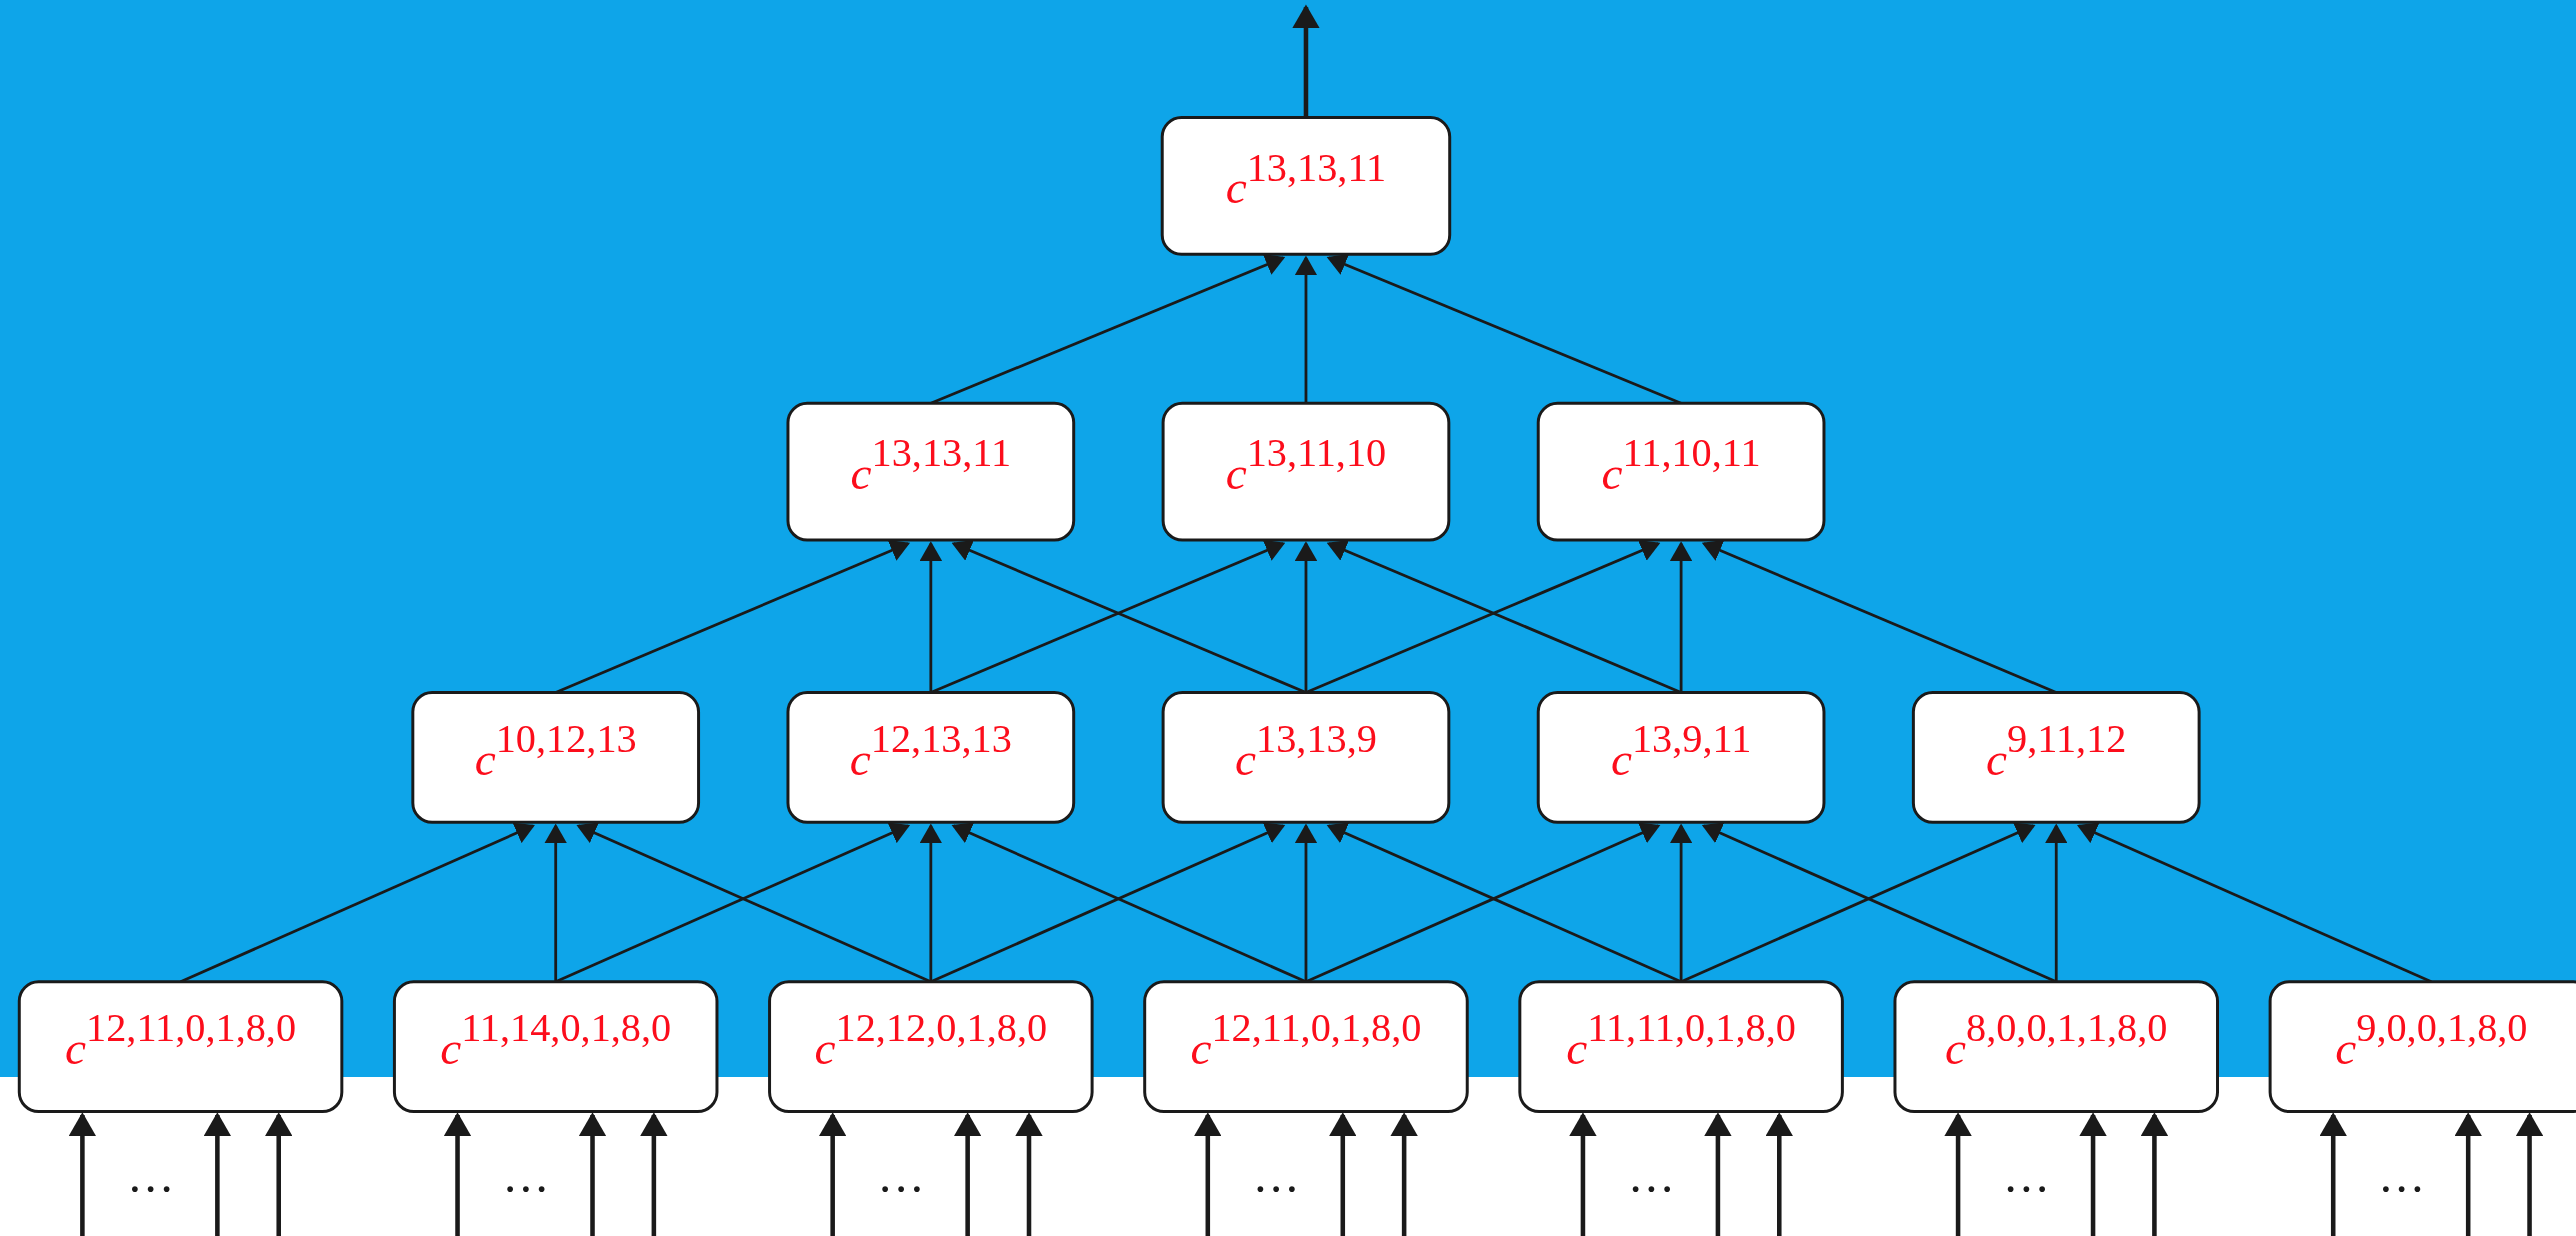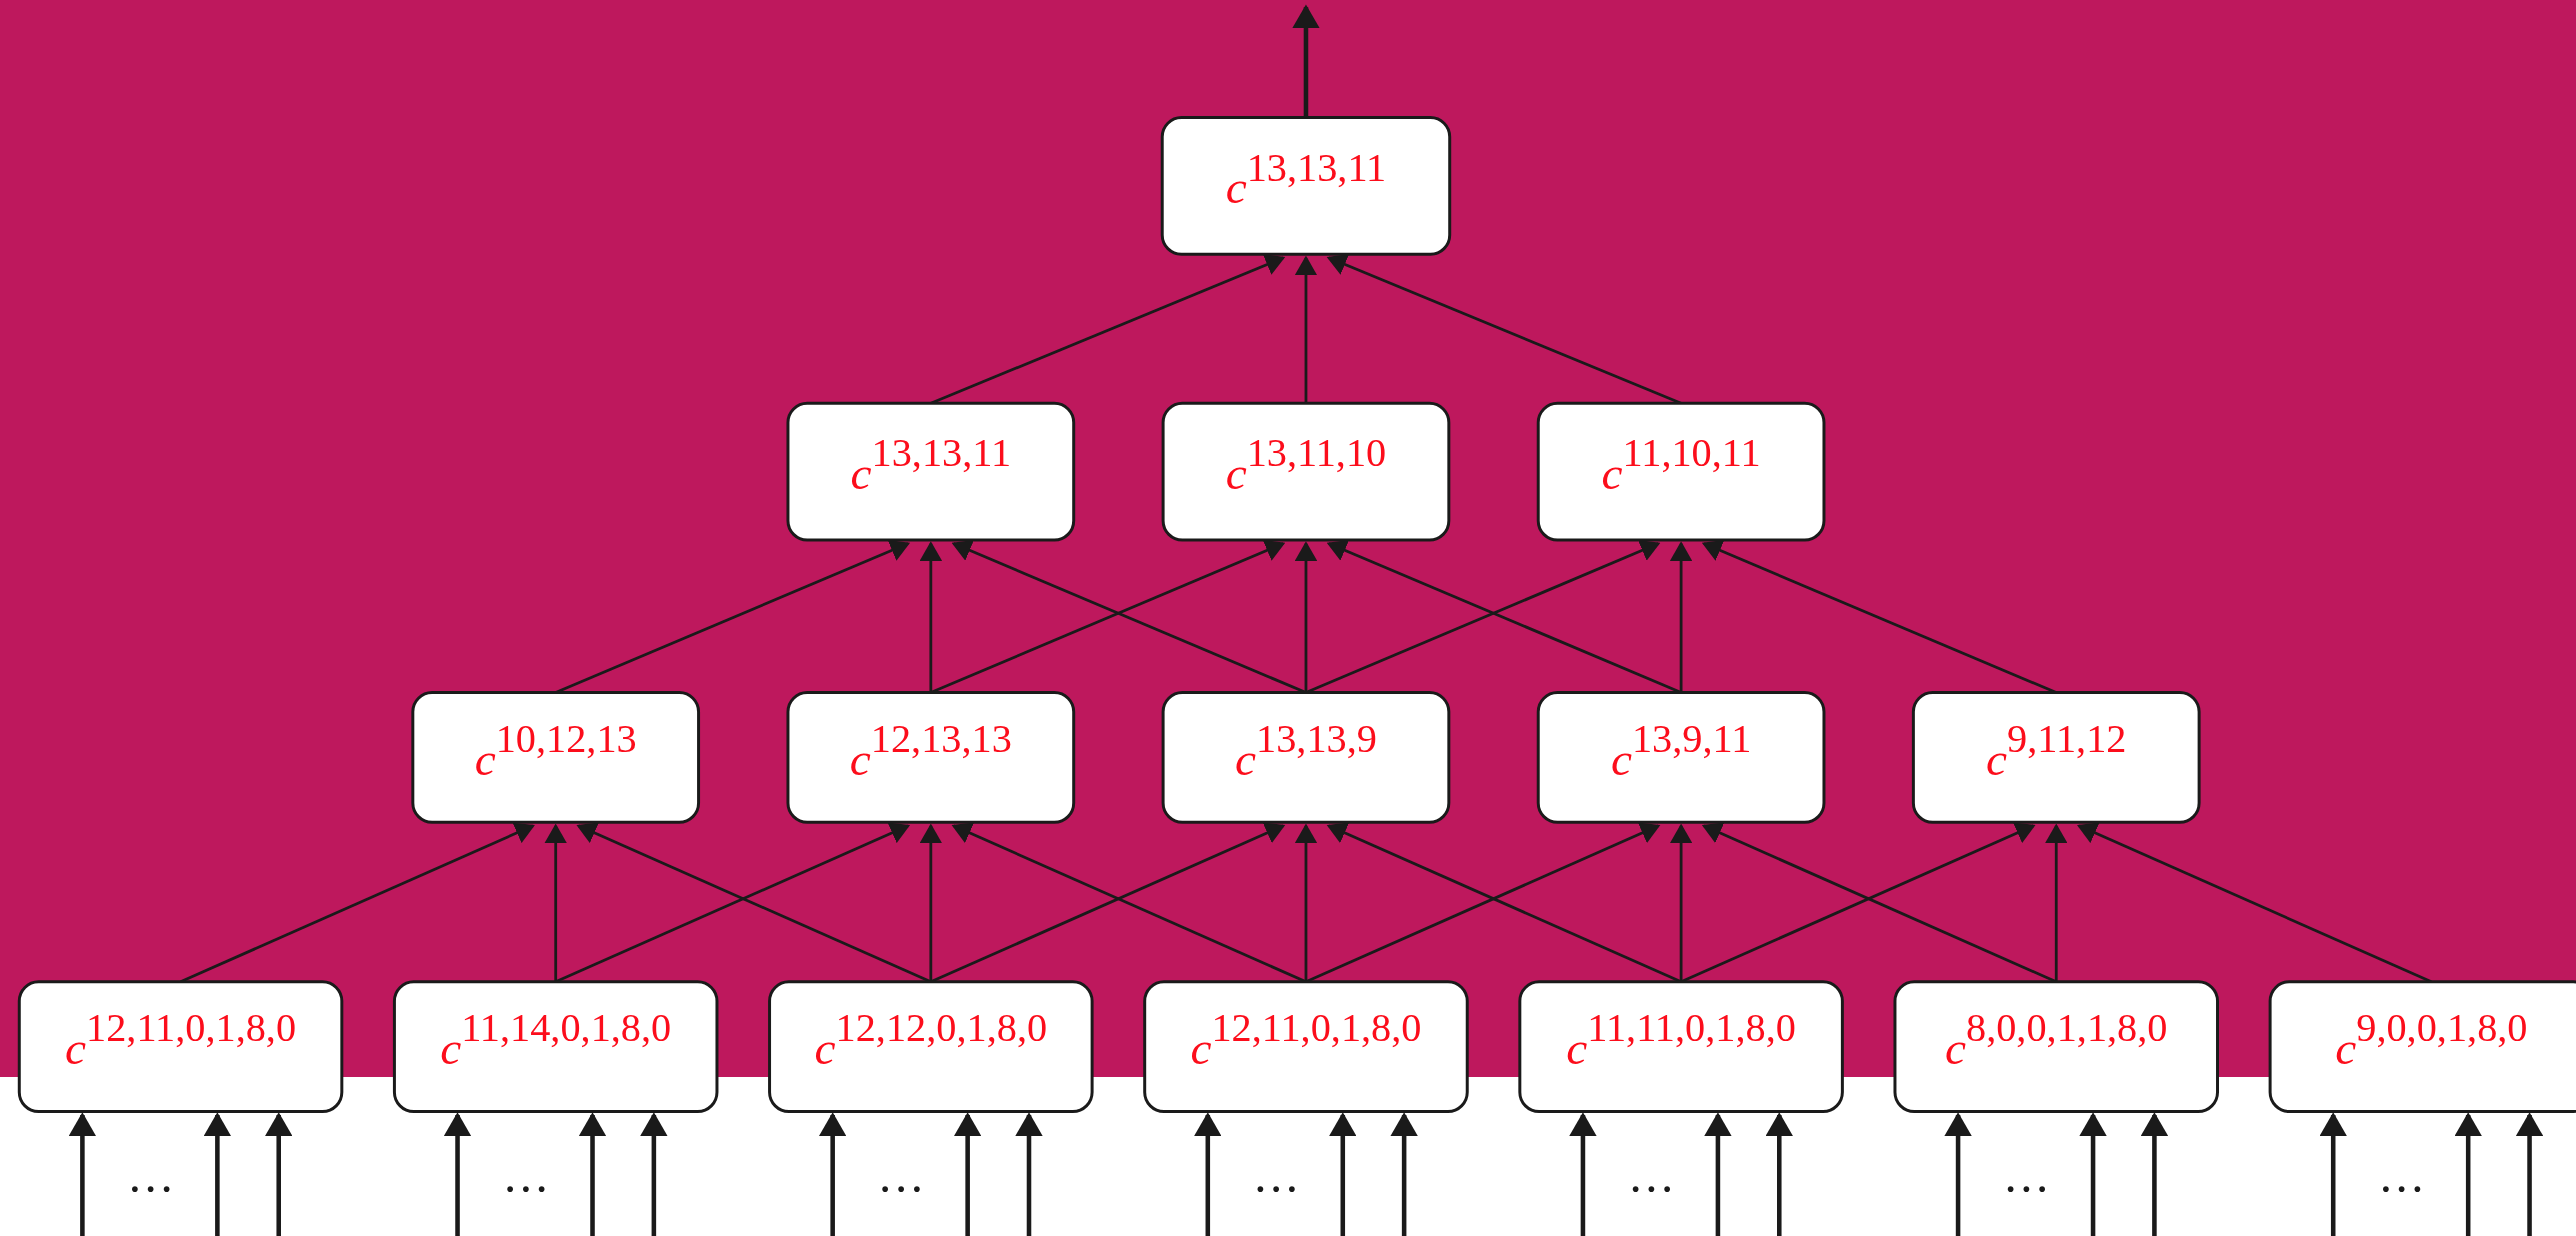--- a/index.html
+++ b/index.html
@@ -11,21 +11,21 @@
   body {
     font-family: "Liberation Serif", serif;
     width: 2576px;
     height: 1237px;
     overflow: hidden;
   }
   #diagram-root {
     position: relative;
     width: 2576px;
     height: 1077px;
-    background: #be185d;
+    background: #0ea5e9;
   }
   svg#diagram-svg {
     position: absolute;
     top: 0;
     left: 0;
     width: 2576px;
     height: 1237px;
     display: block;
   }
   .node-box {

